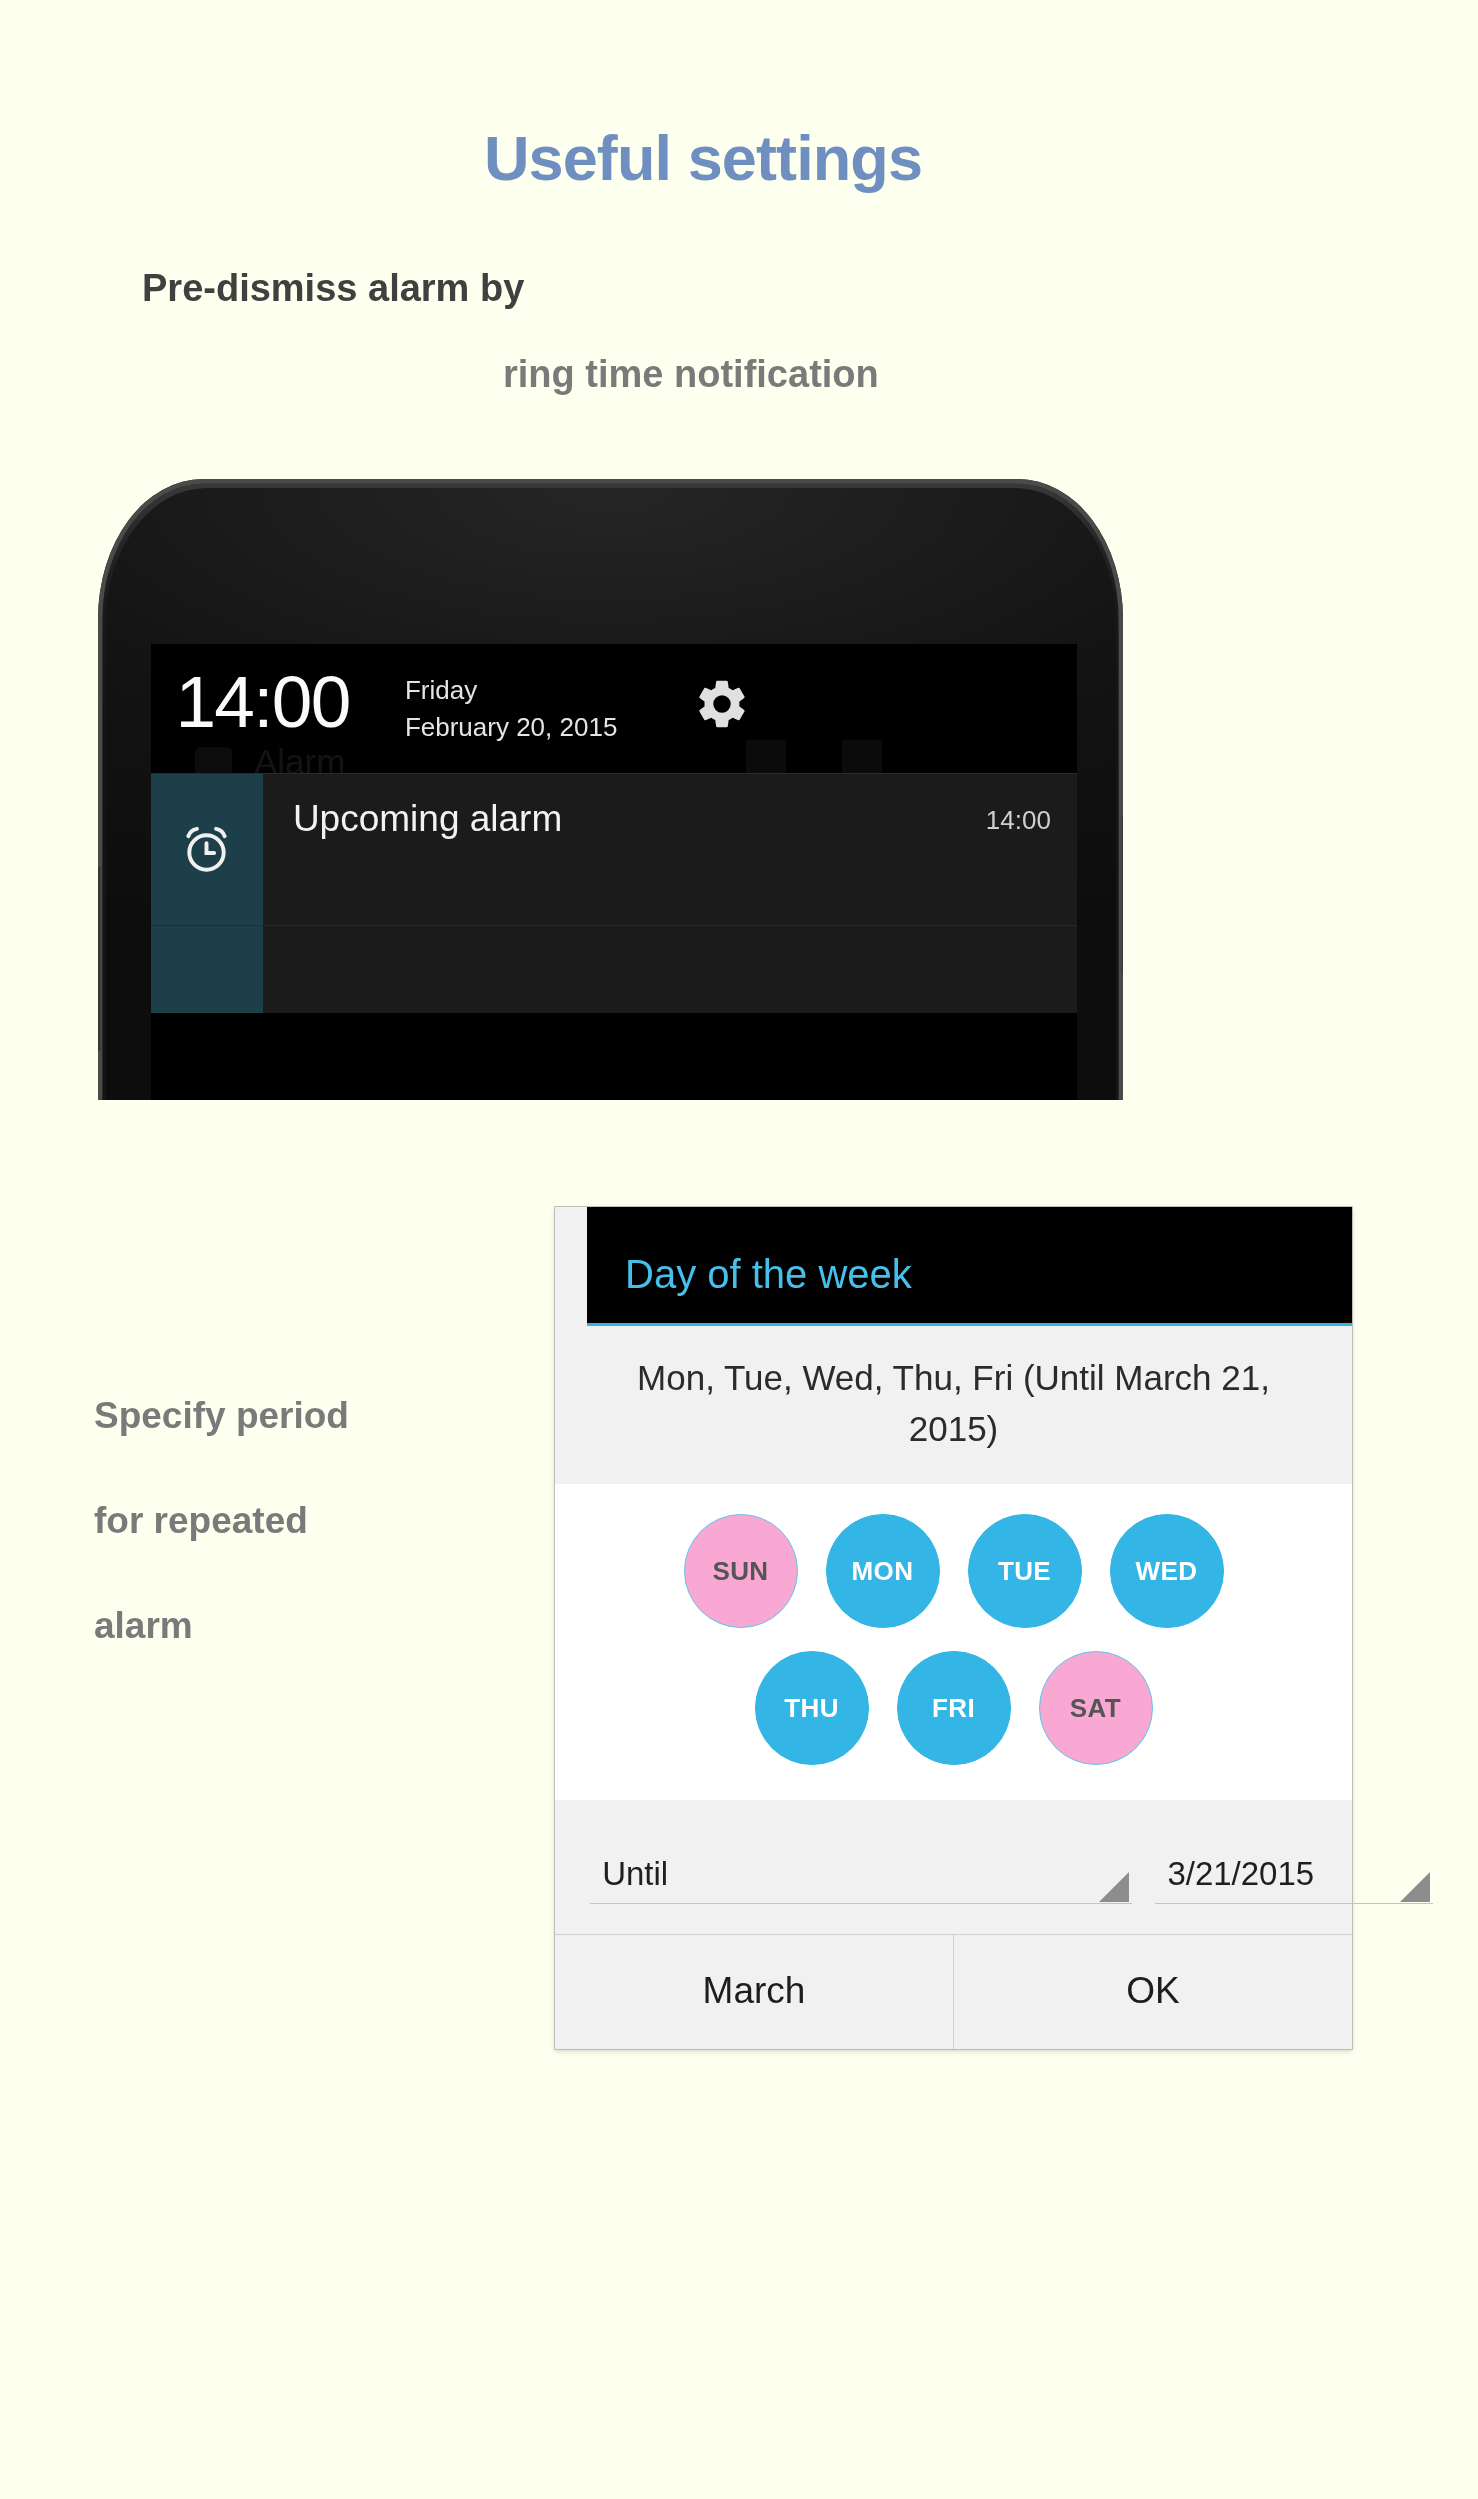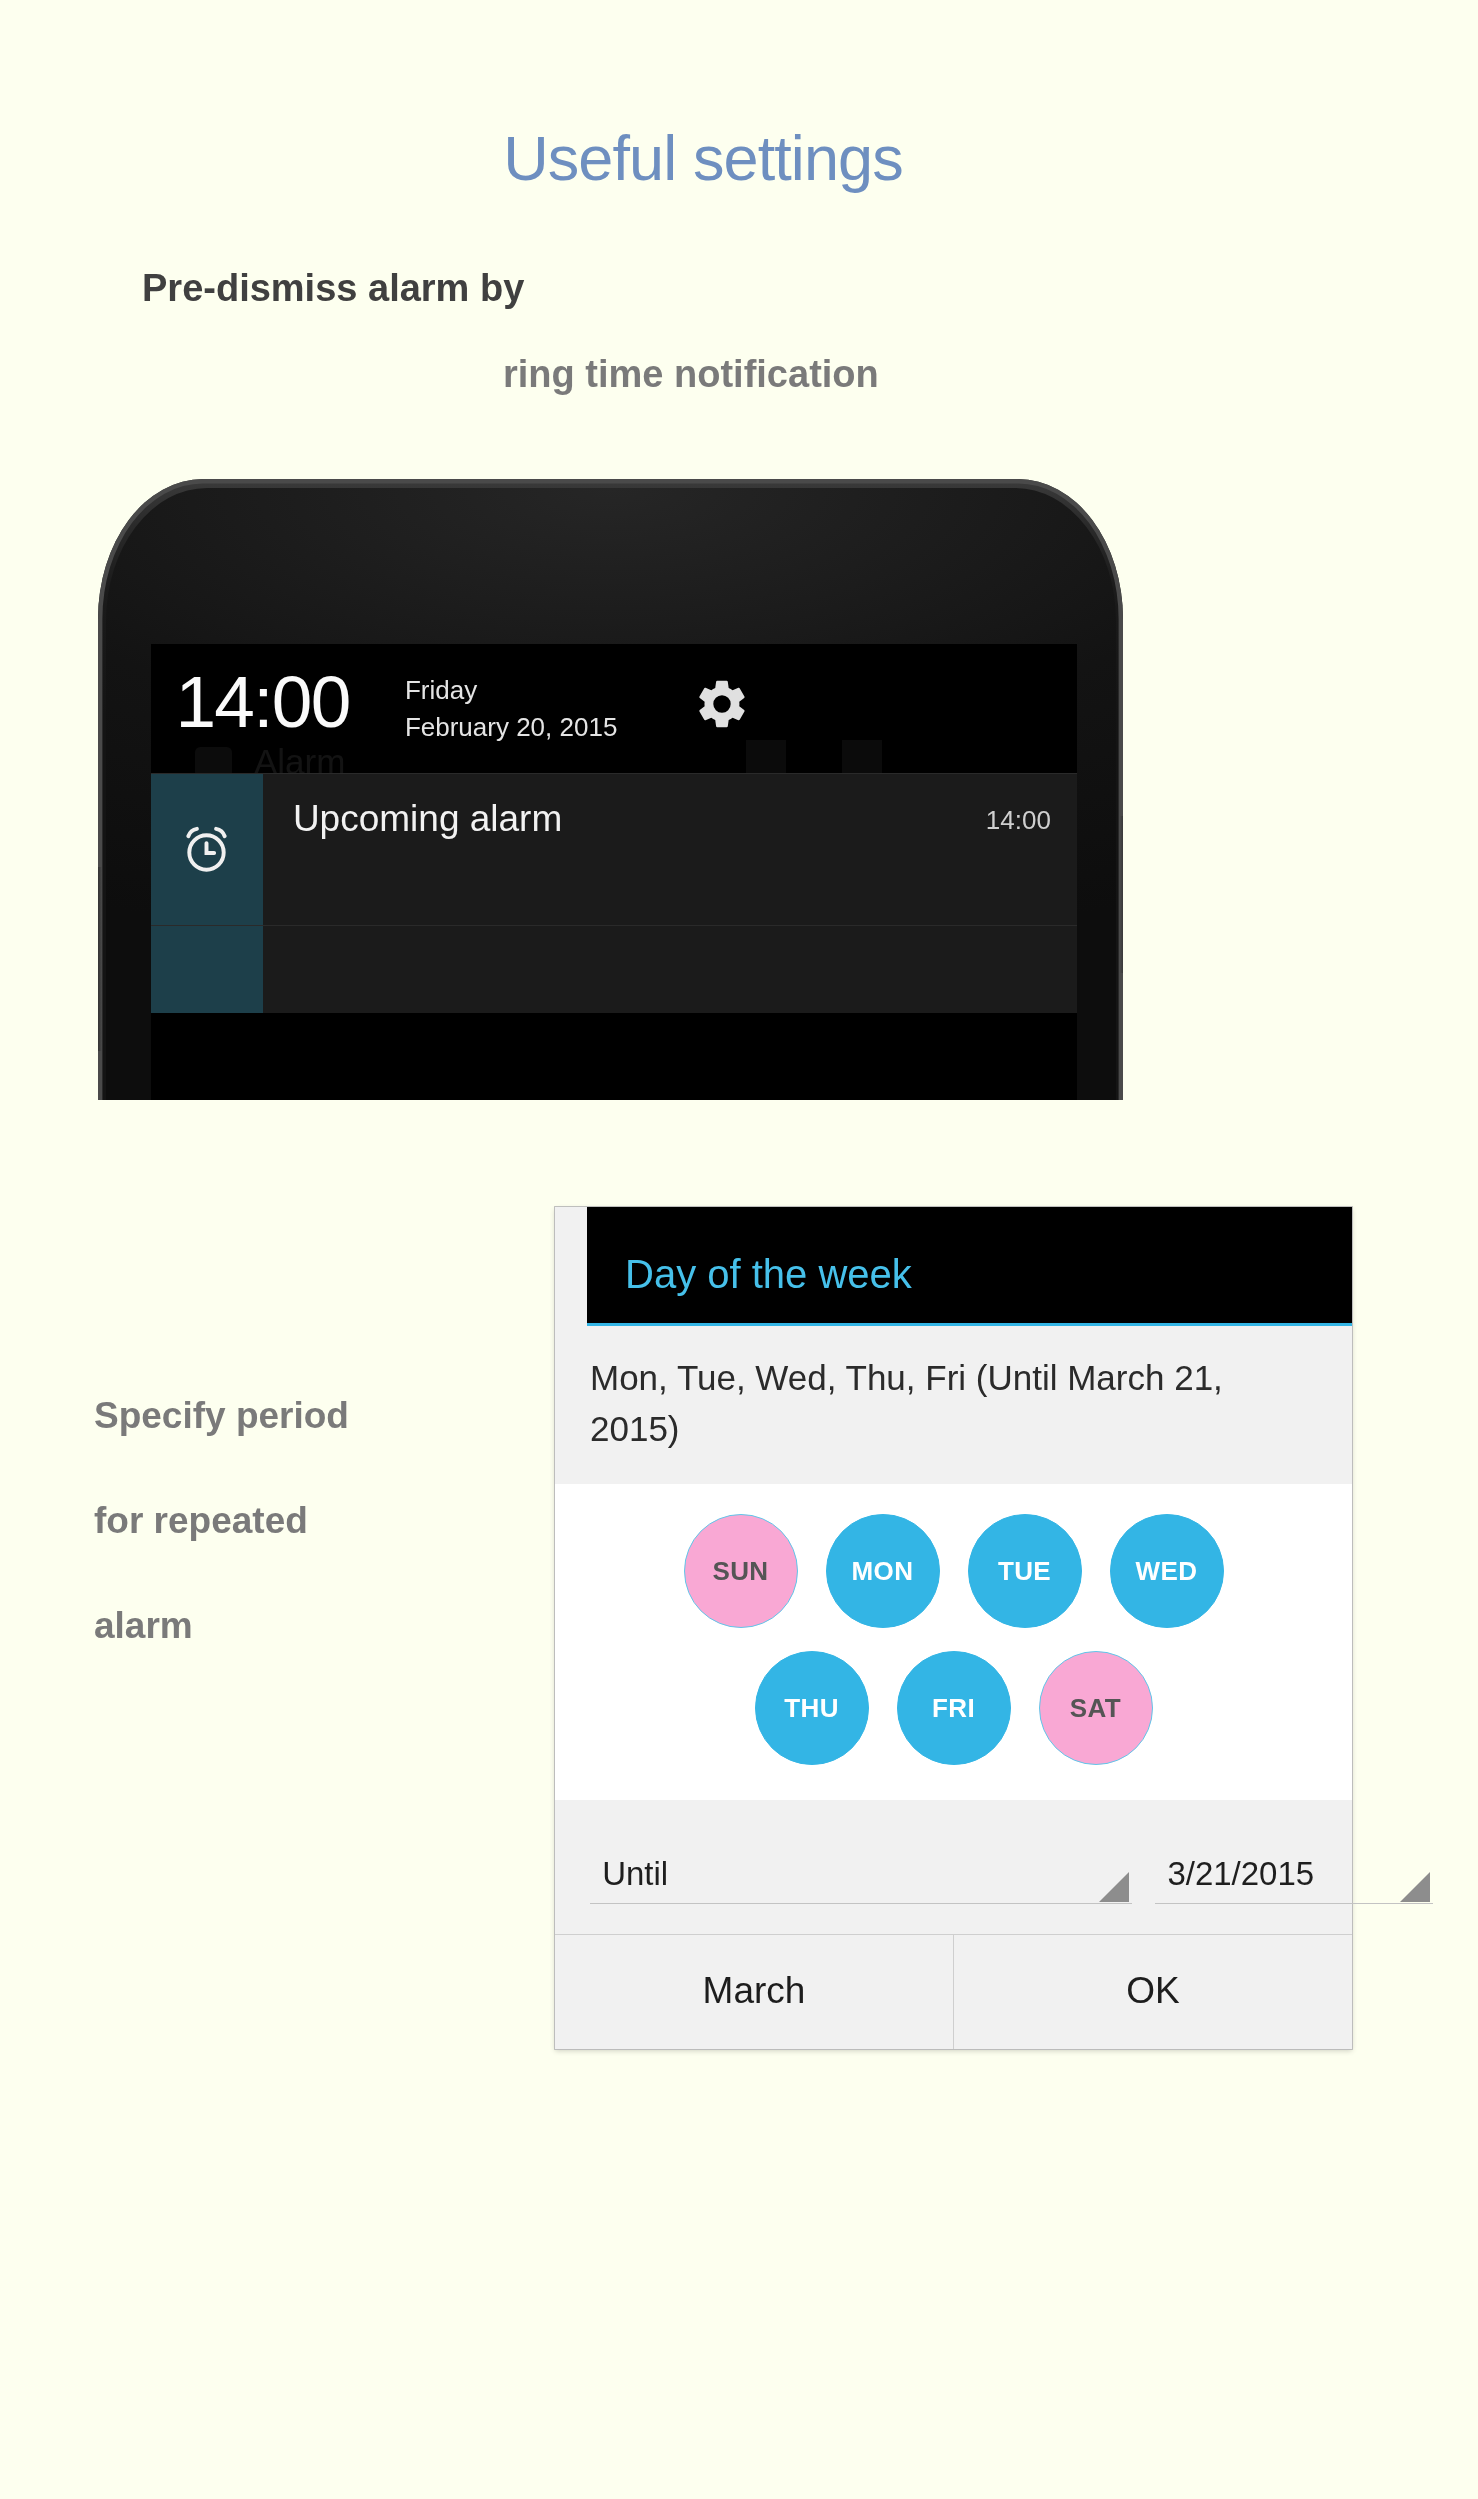--- a/index.html
+++ b/index.html
@@ -16,21 +16,21 @@
   }
 
   
   .page-title {
     position: absolute;
     left: 0;
     top: 122px;
     width: 1406px;
     text-align: center;
     font-size: 63px;
-    font-weight: normal;
+    font-weight: bold;
     color: #6e8fc0;
     letter-spacing: -0.9px;
   }
   .sub-line-1 {
     position: absolute;
     left: 142px;
     top: 267px;
     font-size: 38px;
     font-weight: bold;
     color: #404040;
@@ -310,20 +310,21 @@
     border-bottom: 3.5px solid #33b5e5;
     margin-left: 32px;
   }
   .dlg-title {
     font-size: 40px;
     color: #46c0ea;
     font-weight: 400;
   }
   .dlg-summary {
     padding: 26px 35px 30px 35px;
+    text-align: center;
     font-size: 35px;
     color: #2b2b2b;
     line-height: 51px;
     background: #f1f1f1;
   }
   .dlg-days {
     background: #ffffff;
     padding: 30px 0 35px 0;
   }
   .day-row {

